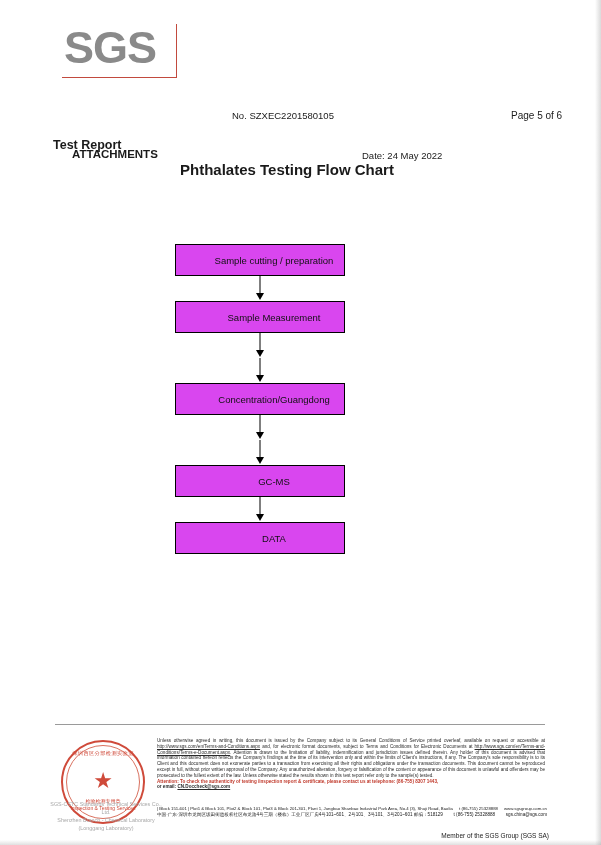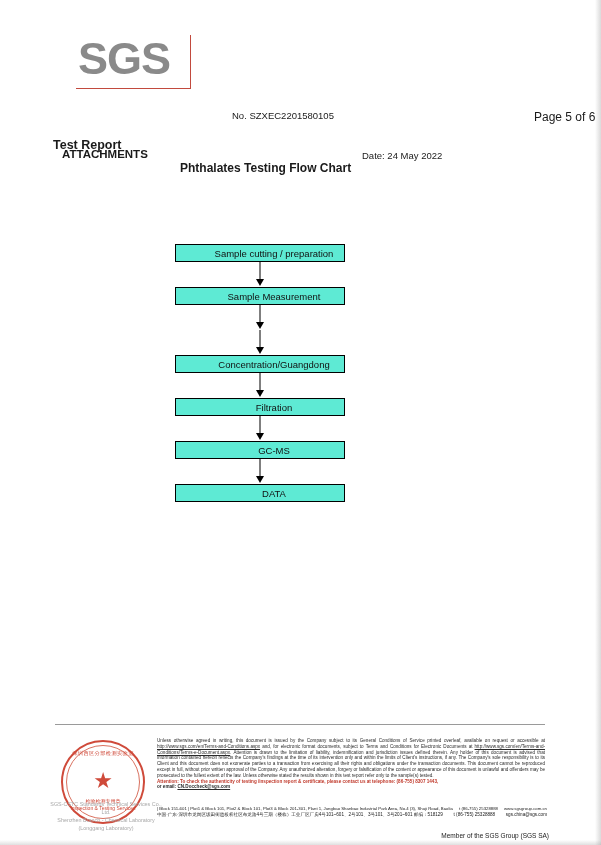--- a/index.html
+++ b/index.html
@@ -16,24 +16,23 @@
     height: 845px;
     background: #ffffff;
     overflow: hidden;
     box-sizing: border-box;
   }
 
   
   .logo-wrap {
     position: absolute;
     left: 62px;
-    top: 33px;
+    top: 22px;
     width: 115px;
     height: 60px;
-    margin-left: 14px;
   }
   .logo-text {
     font-family: "Liberation Sans", sans-serif;
     font-weight: bold;
     font-size: 45px;
     letter-spacing: -1px;
     color: #8a8a8a;
     line-height: 52px;
     padding-left: 2px;
   }
@@ -74,64 +73,64 @@
   .hdr-date {
     position: absolute;
     left: 362px;
     top: 110px;
     font-size: 9.5px;
     color: #1a1a1a;
     margin-top: 40px;
   }
   .hdr-page {
     position: absolute;
-    left: 490px;
+    left: 467px;
     top: 110px;
-    font-size: 12px;
+    font-size: 10px;
     color: #1a1a1a;
     padding-left: 44px;
   }
 
   .attachments {
     position: absolute;
-    left: 62px;
+    left: 72px;
     top: 148px;
     font-size: 11.5px;
     font-weight: bold;
     color: #1a1a1a;
     text-align: right;
   }
   .chart-title {
     position: absolute;
     left: 180px;
     top: 161px;
-    font-size: 12px;
+    font-size: 15px;
     font-weight: bold;
     color: #1a1a1a;
     text-align: right;
   }
 
   
   .flow {
     position: absolute;
     left: 175px;
     top: 244px;
     width: 170px;
   }
   .flow-box {
     box-sizing: border-box;
     width: 170px;
-    height: 18px;
+    height: 32px;
     border: 1px solid #000000;
     display: flex;
     align-items: center;
     justify-content: center;
     font-size: 9.5px;
     color: #111111;
-    background: #5eead4;
+    background: #d946ef;
     padding-left: 28px;
   }
   .flow-arrow {
     position: relative;
     height: 25px;
     width: 170px;
   }
   .flow-arrow .line {
     position: absolute;
     left: 50%;
@@ -327,21 +326,20 @@
       </div>
     <div class="flow-arrow">
         <span class="line"></span>
         <span class="head"></span>
       </div>
     <div class="flow-box">Concentration/Guangdong</div>
     <div class="flow-arrow">
         <span class="line"></span>
         <span class="head"></span>
       </div>
-    <div class="flow-box">Filtration</div>
     <div class="flow-arrow">
         <span class="line"></span>
         <span class="head"></span>
       </div>
     <div class="flow-box">GC-MS</div>
     <div class="flow-arrow">
         <span class="line"></span>
         <span class="head"></span>
       </div>
     <div class="flow-box">DATA</div>

